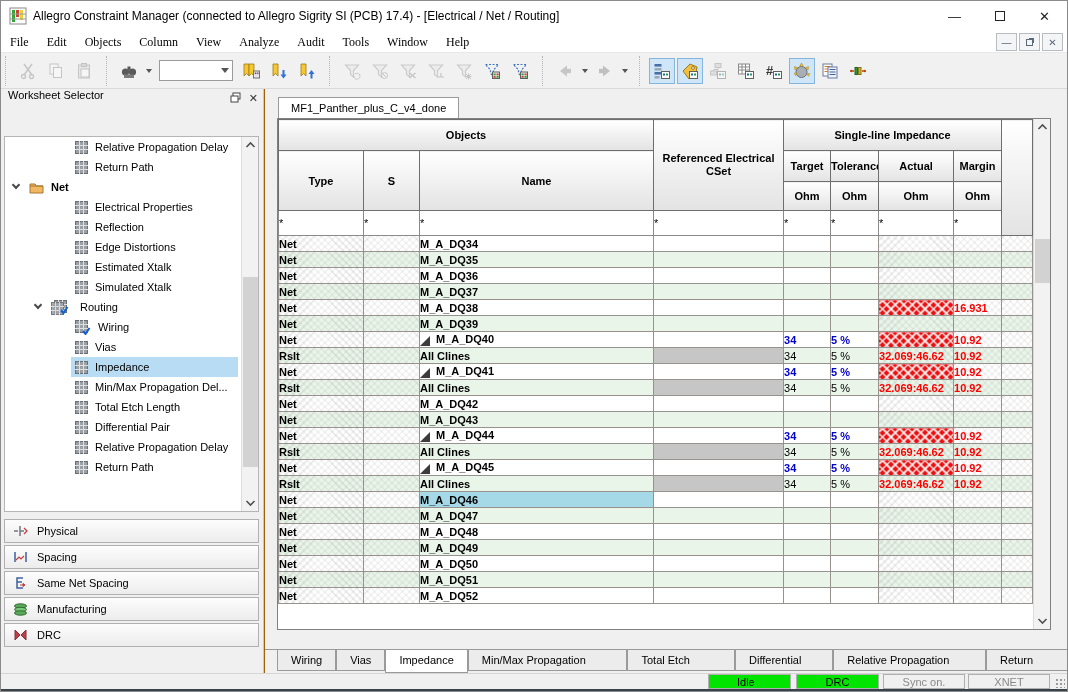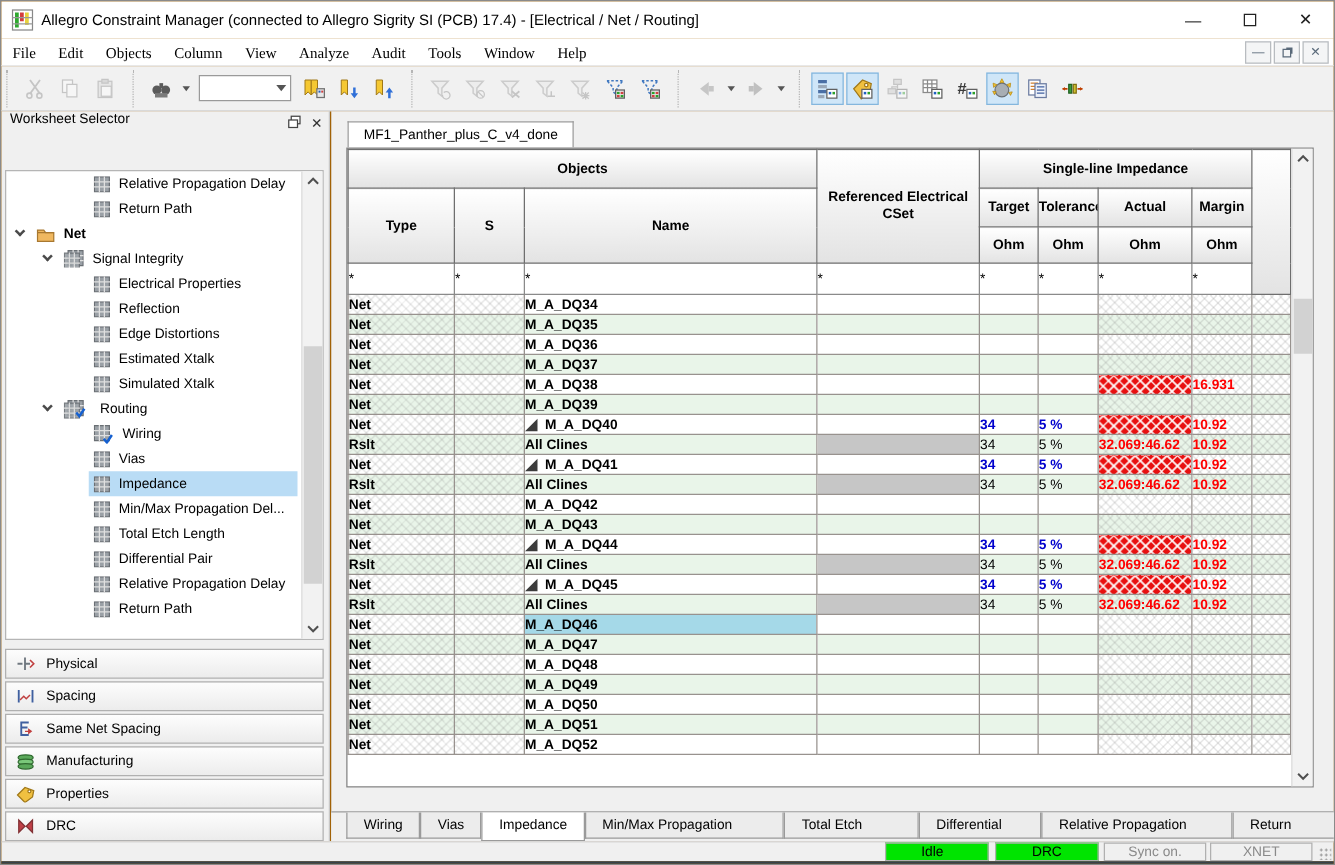--- a/index.html
+++ b/index.html
@@ -378,36 +378,20 @@
           <span class="chevron" style="margin-left:8px;"></span>
           <span style="margin-left:10px;">
             <svg width="15" height="13">
               <path d="M1 3h5l1.5 2H14v7H1z" fill="#f0b860" stroke="#a87830"></path>
               <path d="M1 5h13" stroke="#a87830"></path>
             </svg>
           </span>
           <span style="margin-left:7px;font-weight:bold;">Net</span>
         </div>
         <div class="tree-item">
-          <span class="chevron" style="margin-left:30px;"></span>
-          <span style="margin-left:10px;">
-            <svg width="16" height="14">
-              <g transform="translate(3,0)">
-                <rect x="0.5" y="0.5" width="12" height="12" fill="#9aa0a6" stroke="#6a6f74"></rect>
-                <path d="M0 4.5h13M0 8.5h13M4.5 0v13M8.5 0v13" stroke="#e0e0e0"></path>
-              </g>
-              <g transform="translate(0,2)" opacity="0.9">
-                <rect x="0.5" y="0.5" width="12" height="12" fill="#9aa0a6" stroke="#6a6f74"></rect>
-                <path d="M0 4.5h13M0 8.5h13M4.5 0v13M8.5 0v13" stroke="#e0e0e0"></path>
-              </g>
-            </svg>
-          </span>
-          <span style="margin-left:7px;">Signal Integrity</span>
-        </div>
-        <div class="tree-item">
           <span style="margin-left:70px;">
             <svg width="13" height="13">
               <rect x="0.5" y="0.5" width="12" height="12" fill="#9aa0a6" stroke="#6a6f74"></rect>
               <path d="M0 4.5h13M0 8.5h13M4.5 0v13M8.5 0v13" stroke="#e0e0e0"></path>
             </svg>
           </span>
           <span style="margin-left:7px;">Electrical Properties</span>
         </div>
         <div class="tree-item">
           <span style="margin-left:70px;">
@@ -580,29 +564,20 @@
         </div>
         <div class="acc-bar">
      <span>
             <svg width="15" height="14">
               <ellipse cx="7.5" cy="4" rx="6" ry="2.2" fill="#5aa85a" stroke="#2f6a2f"></ellipse>
               <ellipse cx="7.5" cy="7.5" rx="6" ry="2.2" fill="#7ac87a" stroke="#2f6a2f"></ellipse>
               <ellipse cx="7.5" cy="11" rx="6" ry="2.2" fill="#5aa85a" stroke="#2f6a2f"></ellipse>
             </svg>
           </span>
      <span>Manufacturing</span>
-        </div>
-        <div class="acc-bar">
-     <span>
-            <svg width="15" height="14">
-              <path d="M1 8l6-6 7 2.5-1 5L7 14z" fill="#f0c040" stroke="#a07818"></path>
-              <circle cx="10.5" cy="5" r="1.2" fill="#fff" stroke="#a07818"></circle>
-            </svg>
-          </span>
-     <span>Properties</span>
         </div>
         <div class="acc-bar">
      <span>
             <svg width="15" height="14">
               <path d="M2 2l5 5-5 5zM13 2L8 7l5 5z" fill="#c04048" stroke="#803034"></path>
             </svg>
           </span>
      <span>DRC</span>
         </div>
       </div>

